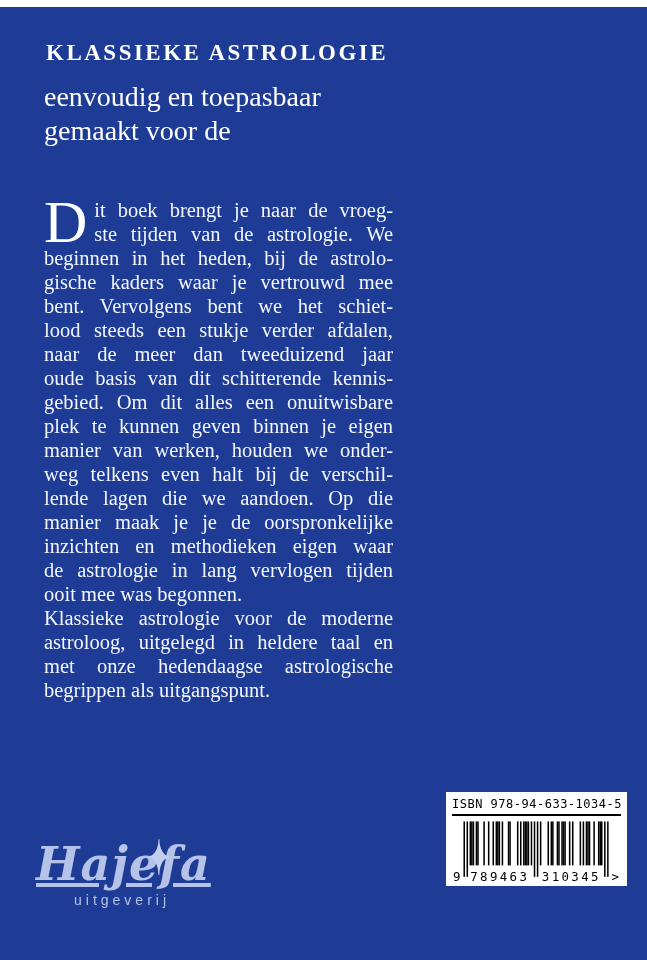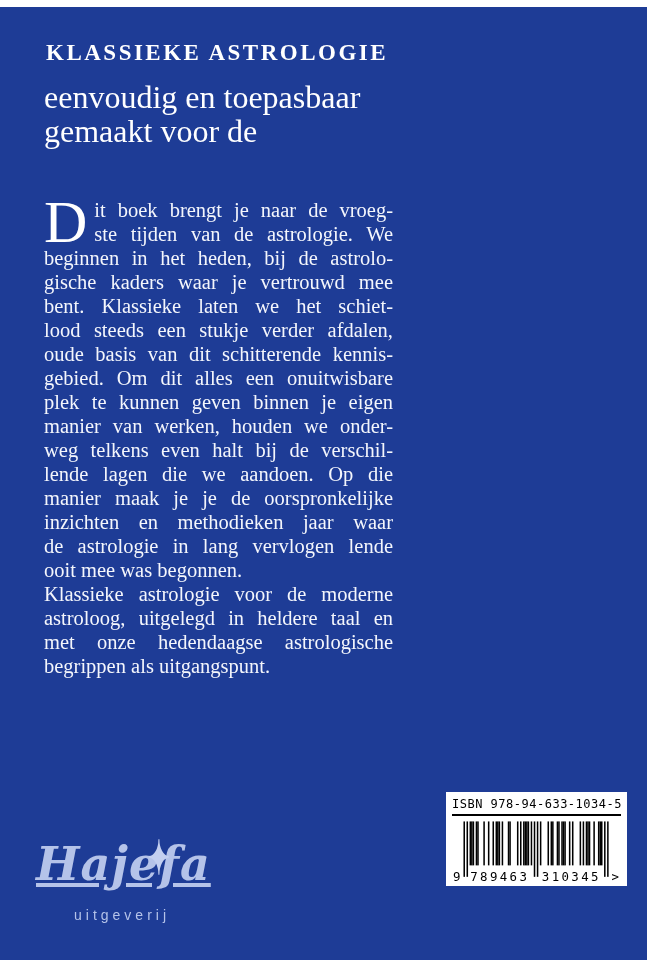--- a/index.html
+++ b/index.html
@@ -30,21 +30,21 @@
     font-size: 23px;
     font-weight: bold;
     letter-spacing: 2.5px;
     white-space: nowrap;
   }
   .subtitle {
     position: absolute;
     left: 44px;
     top: 80px;
     color: #ffffff;
-    font-size: 32px;
+    font-size: 28px;
     line-height: 34px;
   }
   .body-text {
     position: absolute;
     left: 44px;
     top: 198px;
     width: 349px;
     color: #f4f6fc;
     font-size: 20.5px;
   }
@@ -86,21 +86,21 @@
     position: absolute;
     left: 112px;
     top: -6px;
     font-size: 26px;
     font-style: normal;
     transform: scaleY(1.8);
     display: inline-block;
     color: #c3cff0;
   }
   .publisher-tagline {
-    margin-top: 15px;
+    margin-top: 0;
     margin-left: 38px;
     font-family: "Liberation Sans", sans-serif;
     font-size: 14px;
     letter-spacing: 4px;
   }
   .barcode-panel {
     position: absolute;
     left: 446px;
     top: 792px;
     width: 181px;
@@ -142,31 +142,32 @@
     <div>eenvoudig en toepasbaar</div>
     <div>gemaakt voor de</div>
   </div>
 
   <div class="body-text">
     <span class="dropcap">D</span>
     <div class="line">it boek brengt je naar de vroeg-</div>
     <div class="line">ste tijden van de astrologie. We</div>
     <div class="line">beginnen in het heden, bij de astrolo-</div>
     <div class="line">gische kaders waar je vertrouwd mee</div>
-    <div class="line">bent. Klassieke laten we het schiet-</div>
+    <div class="line">bent. Vervolgens bent we het schiet-</div>
     <div class="line">lood steeds een stukje verder afdalen,</div>
+    <div class="line">naar de meer dan tweeduizend jaar</div>
     <div class="line">oude basis van dit schitterende kennis-</div>
     <div class="line">gebied. Om dit alles een onuitwisbare</div>
     <div class="line">plek te kunnen geven binnen je eigen</div>
     <div class="line">manier van werken, houden we onder-</div>
     <div class="line">weg telkens even halt bij de verschil-</div>
     <div class="line">lende lagen die we aandoen. Op die</div>
     <div class="line">manier maak je je de oorspronkelijke</div>
-    <div class="line">inzichten en methodieken jaar waar</div>
-    <div class="line">de astrologie in lang vervlogen lende</div>
+    <div class="line">inzichten en methodieken eigen waar</div>
+    <div class="line">de astrologie in lang vervlogen tijden</div>
     <div class="line end">ooit mee was begonnen.</div>
     <div class="line">Klassieke astrologie voor de moderne</div>
     <div class="line">astroloog, uitgelegd in heldere taal en</div>
     <div class="line">met onze hedendaagse astrologische</div>
     <div class="line end">begrippen als uitgangspunt.</div>
   </div>
 
   <div class="publisher">
     <div class="publisher-name" style="position:relative;text-decoration:underline;">
       <span>Hajefa</span>

